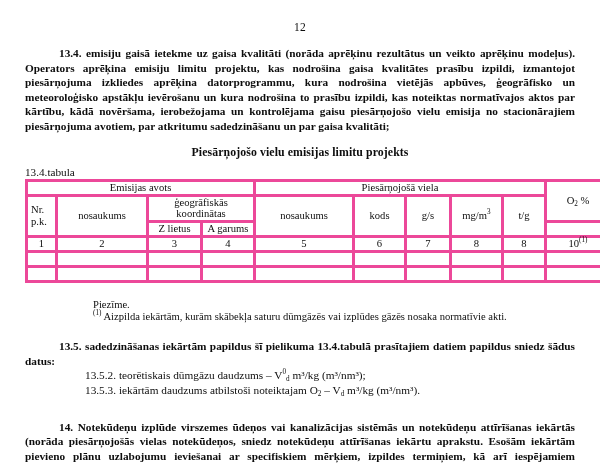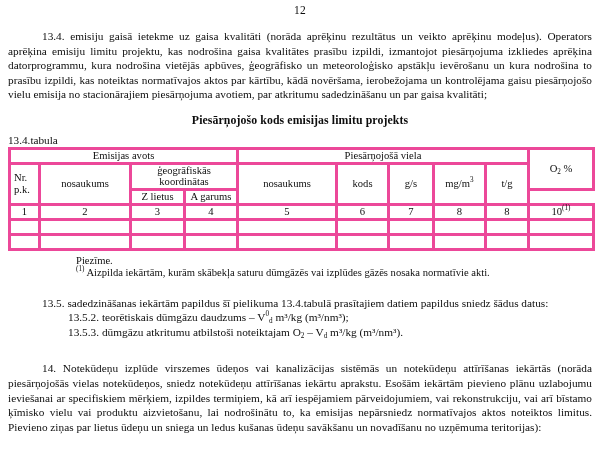--- a/index.html
+++ b/index.html
@@ -12,40 +12,41 @@
     height: 465px;
     overflow: hidden;
     font-family: "Liberation Serif", "DejaVu Serif", serif;
     color: #0d0d0d;
   }
   .page {
     position: relative;
     width: 600px;
     height: 465px;
     box-sizing: border-box;
-    padding: 0;
+    padding: 17px;
   }
   .folio {
     text-align: center;
     font-size: 11.5px;
     line-height: 13px;
     padding-top: 4px;
     letter-spacing: 0.2px;
   }
   .body-block {
     padding: 0 8px 0 8px;
   }
   p.para {
     margin: 0;
     text-align: justify;
     text-justify: inter-word;
     font-size: 11.3px;
     line-height: 14.6px;
     -webkit-hyphens: none;
     hyphens: none;
+    font-weight: bold;
   }
   p.para.first {
     margin-top: 12px;
   }
   .indent {
     display: inline-block;
     width: 34px;
   }
   .tbl-title {
     text-align: center;
@@ -82,21 +83,21 @@
     padding-left: 3px !important;
   }
   td.grp { height: 13px; }
   td.hdr { height: 13px; }
   td.numrow { height: 12px; }
   td.blank { height: 13px; }
   sup { font-size: 7.2px; vertical-align: 5px; line-height: 0; }
   sub { font-size: 7.2px; vertical-align: -2px; line-height: 0; }
   .note-block {
     padding: 0 8px;
-    margin-top: 4px;
+    margin-top: 16px;
   }
   .note-title {
     font-size: 10.6px;
     line-height: 12px;
     margin: 0;
     padding-left: 60px;
   }
   .note-text {
     font-size: 10.6px;
     line-height: 12.6px;
@@ -125,21 +126,21 @@
 <body>
 
 <div class="page">
 
   <div class="folio">12</div>
 
   <div class="body-block">
 
     <p class="para first"><span class="indent"></span><span>13.4. emisiju gaisā ietekme uz gaisa kvalitāti (norāda aprēķinu rezultātus un veikto aprēķinu modeļus). Operators aprēķina emisiju limitu projektu, kas nodrošina gaisa kvalitātes prasību izpildi, izmantojot piesārņojuma izkliedes aprēķina datorprogrammu, kura nodrošina vietējās apbūves, ģeogrāfisko un meteoroloģisko apstākļu ievērošanu un kura nodrošina to prasību izpildi, kas noteiktas normatīvajos aktos par kārtību, kādā novēršama, ierobežojama un kontrolējama gaisu piesārņojošo vielu emisija no stacionārajiem piesārņojuma avotiem, par atkritumu sadedzināšanu un par gaisa kvalitāti;</span></p>
 
-    <div class="tbl-title">Piesārņojošo kods emisijas limitu projekts</div>
+    <div class="tbl-title">Piesārņojošo vielu emisijas limitu projekts</div>
 
     <div class="tbl-caption">13.4.tabula</div>
 
     <table class="emis">
       <colgroup>
         <col style="width:30px">
         <col style="width:91px">
         <col style="width:54px">
         <col style="width:53px">
         <col style="width:99px">
@@ -211,21 +212,21 @@
     <div class="note-block">
       <p class="note-title">Piezīme.</p>
       <p class="note-text"><sup>(1)</sup><span> Aizpilda iekārtām, kurām skābekļa saturu dūmgāzēs vai izplūdes gāzēs nosaka normatīvie akti.</span></p>
     </div>
 
     <div class="sec135">
       <p class="para"><span class="indent"></span><span>13.5. sadedzināšanas iekārtām papildus šī pielikuma 13.4.tabulā prasītajiem datiem papildus sniedz šādus datus:</span></p>
 
       <ul class="sublist">
         <li><span>13.5.2.</span> <span>teorētiskais dūmgāzu daudzums – V</span><sup>0</sup><sub>d</sub><span> m³/kg  (m³/nm³);</span></li>
-        <li><span>13.5.3.</span> <span>dūmgāzu atkritumu atbilstoši noteiktajam O</span><sub>2</sub><span> – V</span><sub>d</sub><span> m³/kg  (m³/nm³).</span></li>
+        <li><span>13.5.3.</span> <span>iekārtām daudzums atbilstoši noteiktajam O</span><sub>2</sub><span> – V</span><sub>d</sub><span> m³/kg  (m³/nm³).</span></li>
       </ul>
     </div>
 
     <div class="sec14">
       <p class="para"><span class="indent"></span><span>14. Notekūdeņu izplūde virszemes ūdeņos vai kanalizācijas sistēmās un notekūdeņu attīrīšanas iekārtās (norāda piesārņojošās vielas notekūdeņos, sniedz notekūdeņu attīrīšanas iekārtu aprakstu. Esošām iekārtām pievieno plānu uzlabojumu ieviešanai ar specifiskiem mērķiem, izpildes termiņiem, kā arī iespējamiem pārveidojumiem, vai rekonstrukciju, vai arī bīstamo ķīmisko vielu vai produktu aizvietošanu, lai nodrošinātu to, ka emisijas nepārsniedz normatīvajos aktos noteiktos limitus. Pievieno ziņas par lietus ūdeņu un sniega un ledus kušanas ūdeņu savākšanu un novadīšanu no uzņēmuma teritorijas):</span></p>
     </div>
 
   </div>
 </div>
 

